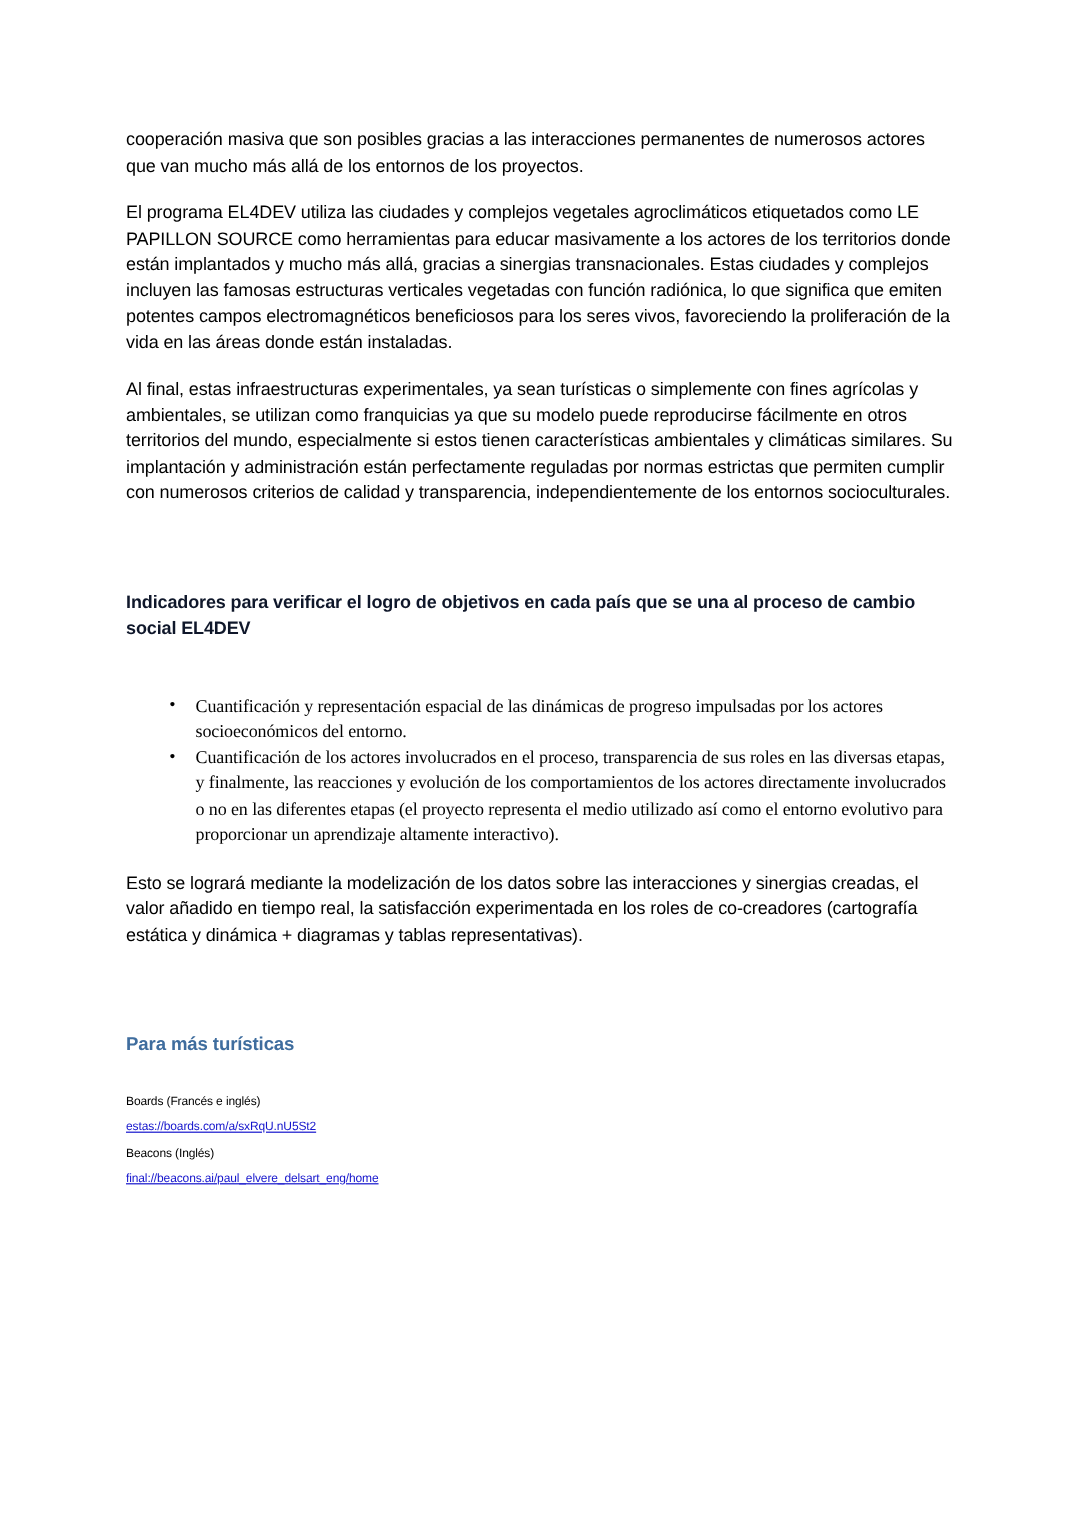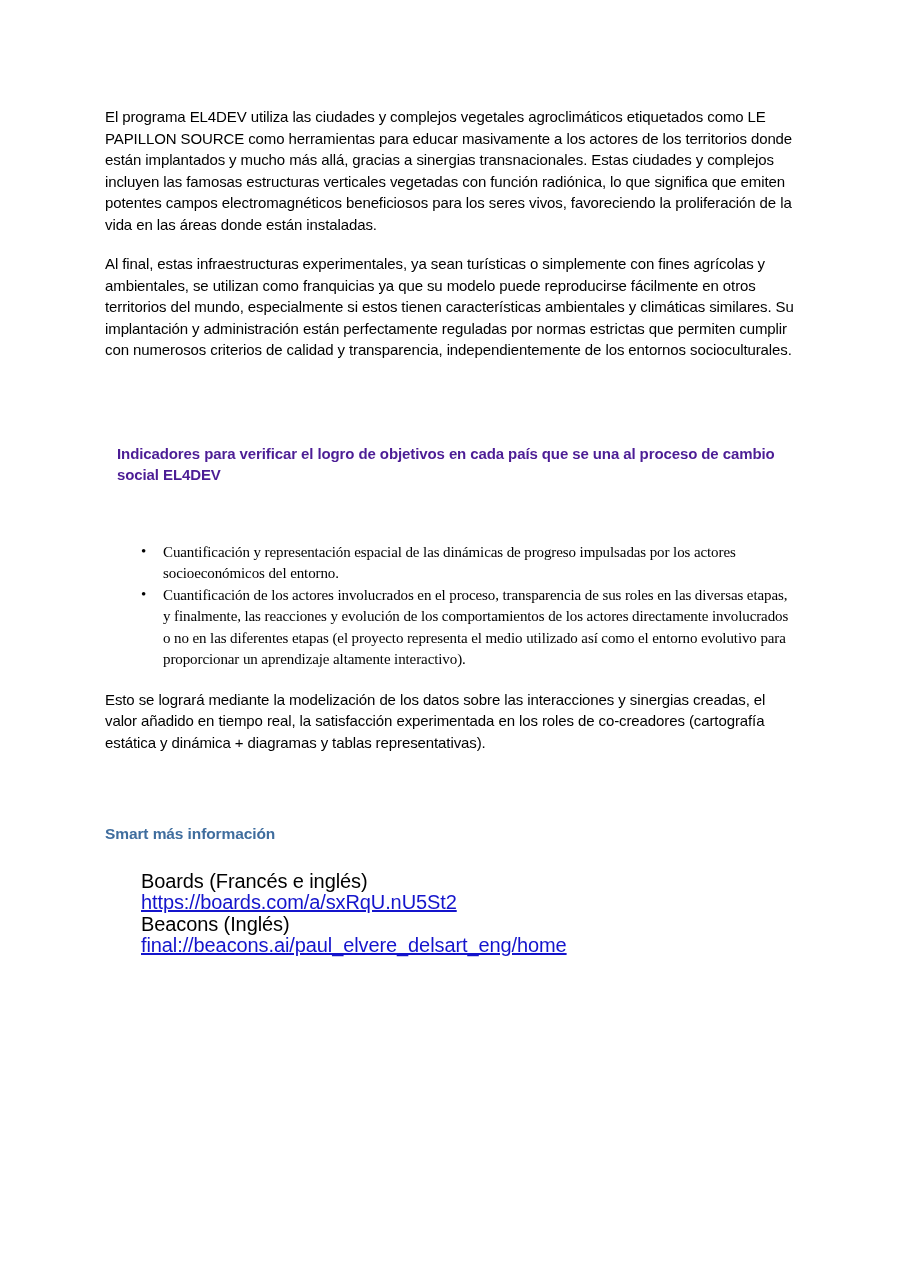--- a/index.html
+++ b/index.html
@@ -35,25 +35,25 @@
     color: #000000;
     letter-spacing: -0.1px;
   }
   p.body-text:last-child {
     margin-bottom: 0;
   }
   .spacer-lg { height: 52px; }
   .spacer-md { height: 44px; }
   .spacer-sm { height: 26px; }
   h2.section-heading {
-    margin: 12px;
+    margin: 0;
     font-size: 15px;
     line-height: 21.5px;
     font-weight: bold;
-    color: #4c1d95;
+    color: #0f172a;
     letter-spacing: -0.1px;
   }
   h2.info-heading {
     margin: 0;
     font-size: 15.5px;
     line-height: 21.5px;
     font-weight: bold;
     color: #3f6d9e;
     letter-spacing: -0.1px;
   }
@@ -74,24 +74,23 @@
   ul.bullet-list li::before {
     content: "\2022";
     position: absolute;
     left: 36px;
     top: -1px;
     font-size: 15px;
     line-height: 21.5px;
     color: #000000;
   }
   .links-block {
-    font-size: 20px;
+    font-size: 10px;
     line-height: 21.5px;
     letter-spacing: -0.1px;
-    margin-left: 36px;
   }
   .links-block .plain-line {
     color: #000000;
     white-space: nowrap;
   }
   .links-block a.doc-link {
     color: #1414cc;
     text-decoration: underline;
     white-space: nowrap;
     display: inline-block;
@@ -99,20 +98,21 @@
   .links-block .line {
     display: block;
   }
 </style>
 </head>
 <body>
 
 <div class="page">
   <div class="content">
 
+    <p class="body-text">cooperación masiva que son posibles gracias a las interacciones permanentes de numerosos actores que van mucho más allá de los entornos de los proyectos.</p>
 
     <p class="body-text">El programa EL4DEV utiliza las ciudades y complejos vegetales agroclimáticos etiquetados como LE PAPILLON SOURCE como herramientas para educar masivamente a los actores de los territorios donde están implantados y mucho más allá, gracias a sinergias transnacionales. Estas ciudades y complejos incluyen las famosas estructuras verticales vegetadas con función radiónica, lo que significa que emiten potentes campos electromagnéticos beneficiosos para los seres vivos, favoreciendo la proliferación de la vida en las áreas donde están instaladas.</p>
 
     <p class="body-text">Al final, estas infraestructuras experimentales, ya sean turísticas o simplemente con fines agrícolas y ambientales, se utilizan como franquicias ya que su modelo puede reproducirse fácilmente en otros territorios del mundo, especialmente si estos tienen características ambientales y climáticas similares. Su implantación y administración están perfectamente reguladas por normas estrictas que permiten cumplir con numerosos criterios de calidad y transparencia, independientemente de los entornos socioculturales.</p>
 
     <div class="spacer-lg"></div>
 
     <h2 class="section-heading">Indicadores para verificar el logro de objetivos en cada país que se una al proceso de cambio social EL4DEV</h2>
 
     <div class="spacer-md"></div>
@@ -120,25 +120,25 @@
 
     <ul class="bullet-list">
       <li>Cuantificación y representación espacial de las dinámicas de progreso impulsadas por los actores socioeconómicos del entorno.</li>
       <li>Cuantificación de los actores involucrados en el proceso, transparencia de sus roles en las diversas etapas, y finalmente, las reacciones y evolución de los comportamientos de los actores directamente involucrados o no en las diferentes etapas (el proyecto representa el medio utilizado así como el entorno evolutivo para proporcionar un aprendizaje altamente interactivo).</li>
     </ul>
 
     <p class="body-text">Esto se logrará mediante la modelización de los datos sobre las interacciones y sinergias creadas, el valor añadido en tiempo real, la satisfacción experimentada en los roles de co-creadores (cartografía estática y dinámica + diagramas y tablas representativas).</p>
 
     <div class="spacer-lg"></div>
 
-    <h2 class="info-heading">Smart más información</h2>
+    <h2 class="info-heading">Para más turísticas</h2>
 
     <div class="spacer-sm"></div>
 
     <div class="links-block">
       <span class="line plain-line">Boards (Francés e inglés)</span>
-      <span class="line"><a class="doc-link" href="#">https://boards.com/a/sxRqU.nU5St2</a></span>
+      <span class="line"><a class="doc-link" href="#">estas://boards.com/a/sxRqU.nU5St2</a></span>
       <span class="line plain-line">Beacons (Inglés)</span>
       <span class="line"><a class="doc-link" href="#">final://beacons.ai/paul_elvere_delsart_eng/home</a></span>
     </div>
 
   </div>
 </div>
 
 </body></html>

